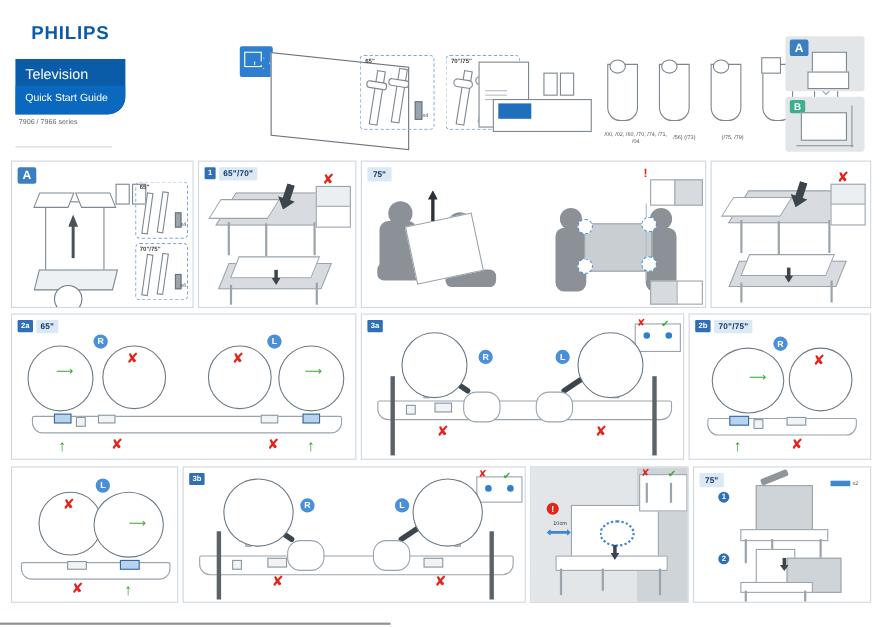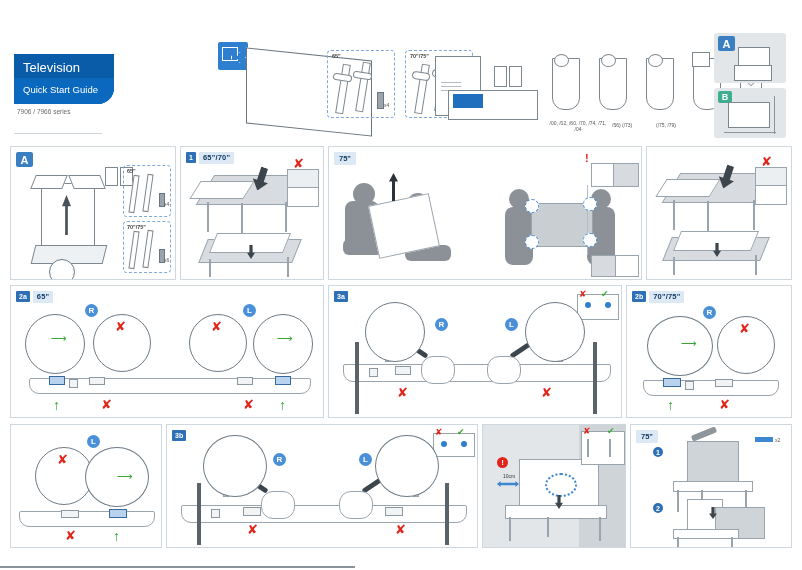--- a/index.html
+++ b/index.html
@@ -55,20 +55,21 @@
            font-size:8px;font-weight:bold;display:flex;align-items:center;justify-content:center;}
   .numcirc{position:absolute;width:10px;height:10px;border-radius:50%;background:#2f6fb5;color:#fff;
            font-size:7px;font-weight:bold;display:flex;align-items:center;justify-content:center;}
 
   #footrule{position:absolute;left:0;top:566px;width:355px;height:2px;background:#8a949d;}
 </style>
 </head>
 <body>
 
 <div id="hdr-logo">
+  <div class="ph">PHILIPS</div>
   <div class="qsbar"></div>
   <div class="tv">Television</div>
   <div class="qs">Quick Start Guide</div>
 </div>
 <div id="series">7906 / 7966 series</div>
 <div id="hdr-rule"></div>
 
 <div style="position:absolute;left:120px;top:30px;width:680px;height:110px;">
 
   <div style="position:absolute;left:98px;top:12px;width:30px;height:28px;background:#2f7fd0;border-radius:2px;">

